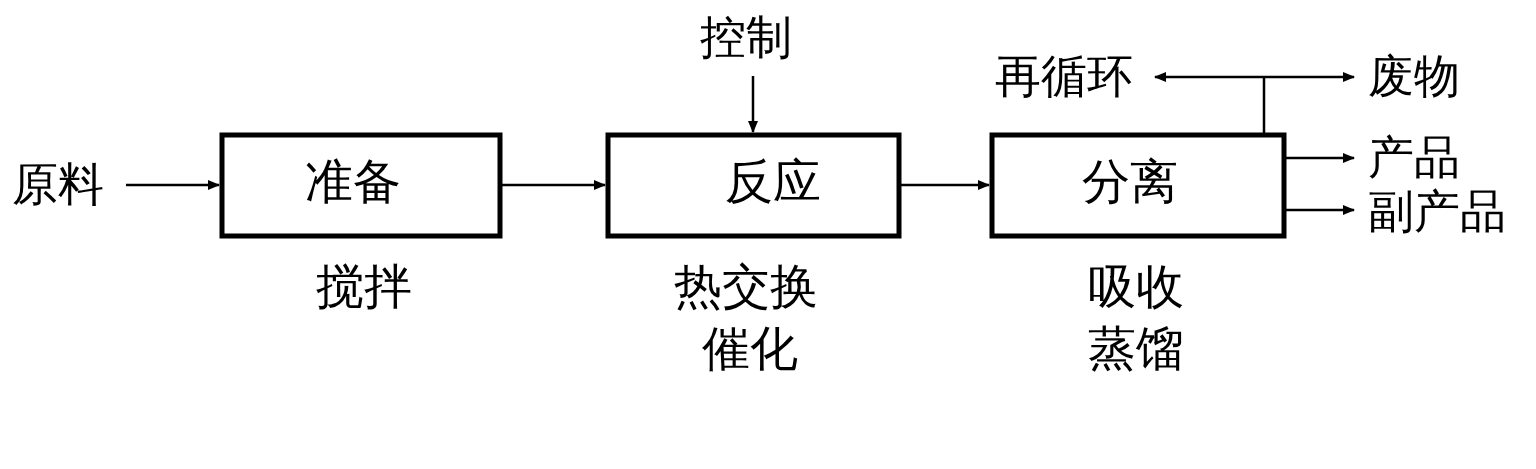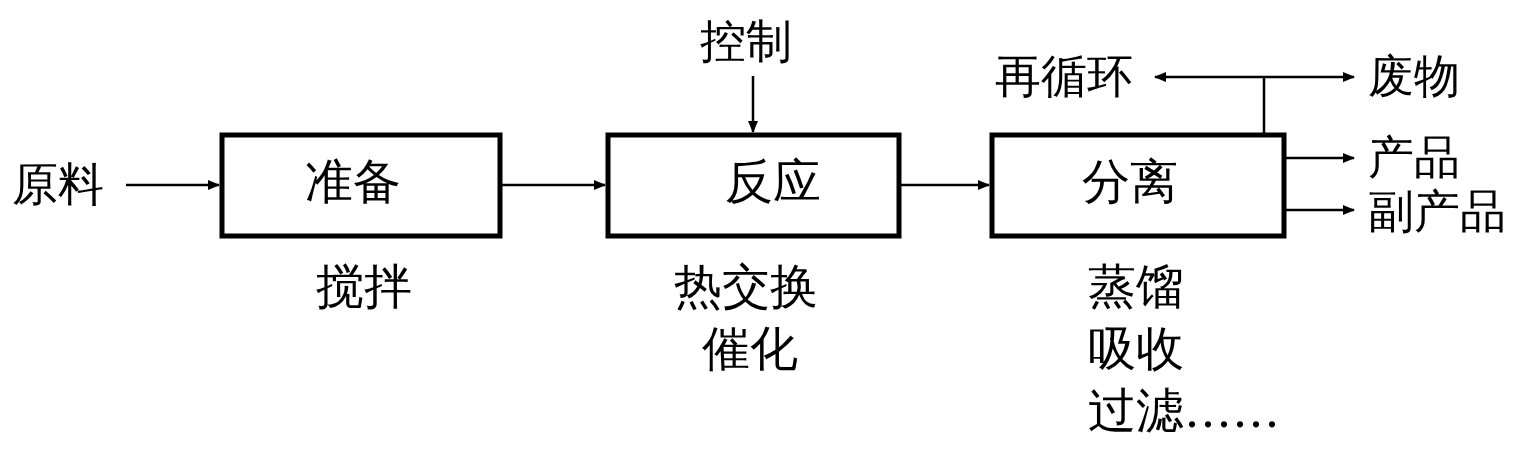--- a/index.html
+++ b/index.html
@@ -30,35 +30,34 @@
   <line x1="753" y1="76" x2="753" y2="132" stroke="#000" stroke-width="2.5" marker-end="url(#ah)"></line>
   <line x1="901" y1="185" x2="989" y2="185" stroke="#000" stroke-width="2.5" marker-end="url(#ah)"></line>
   <line x1="1264" y1="133" x2="1264" y2="77" stroke="#000" stroke-width="2.5"></line>
   <line x1="1264" y1="77" x2="1155" y2="77" stroke="#000" stroke-width="2.5" marker-end="url(#ah)"></line>
   <line x1="1264" y1="77" x2="1354" y2="77" stroke="#000" stroke-width="2.5" marker-end="url(#ah)"></line>
   <line x1="1286" y1="158" x2="1354" y2="158" stroke="#000" stroke-width="2.5" marker-end="url(#ah)"></line>
   <line x1="1286" y1="210" x2="1354" y2="210" stroke="#000" stroke-width="2.5" marker-end="url(#ah)"></line>
 </svg>
 
 <div class="t" style="left:12px;top:161px;">原料</div>
-<div class="t" style="left:700px;top:18px;">控制</div>
+<div class="t" style="left:700px;top:18px;font-family:Liberation Mono, monospace;">控制</div>
 
 <div class="t box-label" style="left:305px;top:157px;">准备</div>
 <div class="t box-label" style="left:697px;top:157px;margin-left:28px;">反应</div>
 <div class="t box-label" style="left:1082px;top:157px;">分离</div>
 
 <div class="t" style="left:995px;top:53px;">再循环</div>
 <div class="t" style="left:1368px;top:53px;">废物</div>
 <div class="t" style="left:1368px;top:134px;">产品</div>
 <div class="t" style="left:1368px;top:188px;">副产品</div>
 
 <div class="sub" style="left:316px;top:255px;">
   <div>搅拌</div>
 </div>
 <div class="sub" style="left:702px;top:255px;">
   <div style="margin-left:-28px;">热交换</div>
   <div>催化</div>
 </div>
 <div class="sub" style="left:1088px;top:255px;">
+  <div>吸收</div>
   <div>蒸馏</div>
-  <div>吸收</div>
-  <div>过滤……</div>
 </div>
 
 </body></html>

